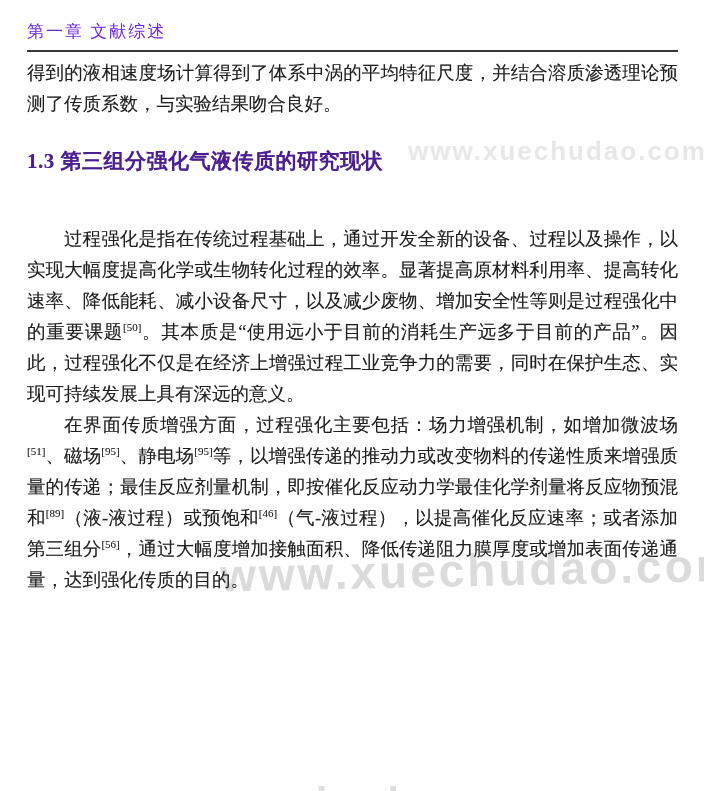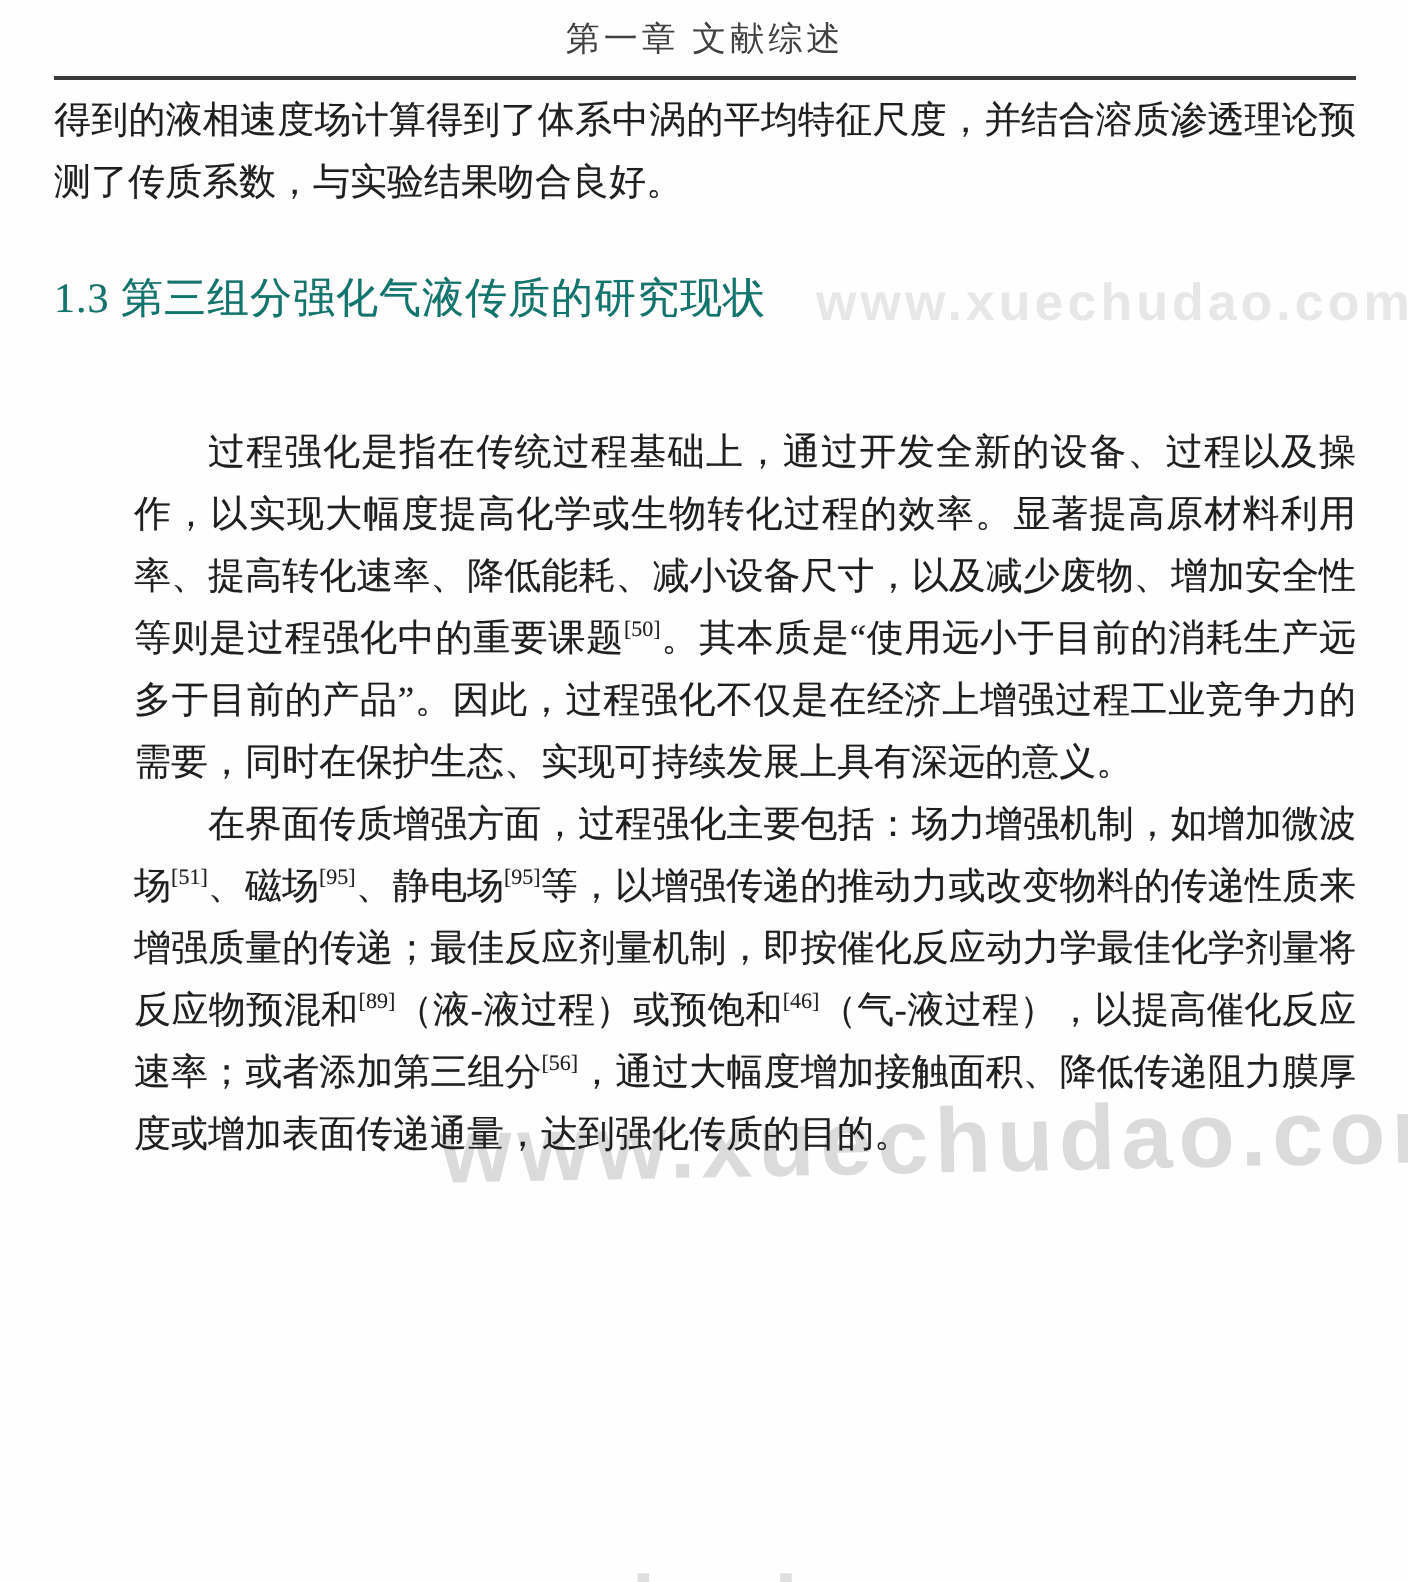--- a/index.html
+++ b/index.html
@@ -5,46 +5,45 @@
   html, body { margin:0; padding:0; }
   .page {
     position:relative;
     width:704px; height:791px;
     background:#fefefe;
     overflow:hidden;
     font-family:"Liberation Serif","DejaVu Serif",serif;
   }
   .content { position:absolute; left:27px; right:26px; top:0; z-index:2; }
   .header-title {
-    margin-top:8px;
-    text-align:center;
+    margin-top:20px;
     font-size:17px;
     letter-spacing:2px;
-    color:#404040;
+    color:#6d28d9;
   }
   .header-rule {
     margin-top:7px;
     height:2px;
     background:#3a3a3a;
   }
   .para {
     margin:0;
     font-size:18.5px;
     line-height:31px;
     text-align:justify;
     color:#1f1f1f;
     text-shadow:0 0 0.4px rgba(0,0,0,0.35);
   }
   .intro { margin-top:6px; }
-  .para.indent { text-indent:2em;margin-left:40px; }
+  .para.indent { text-indent:2em; }
   .section-heading {
     margin:27px 0 0 0;
     font-size:21px;
-    font-weight:normal;
-    color:#0f766e;
+    font-weight:bold;
+    color:#4c1d95;
     letter-spacing:0.5px;
     text-shadow:0 0 0.4px rgba(0,0,0,0.4);
   }
   #paragraphs { margin-top:49px; }
   sup.cite { font-size:11px; line-height:0; vertical-align:super; }
   .wm {
     position:absolute;
     z-index:1;
     font-family:"Liberation Sans","DejaVu Sans",sans-serif;
     white-space:nowrap;

